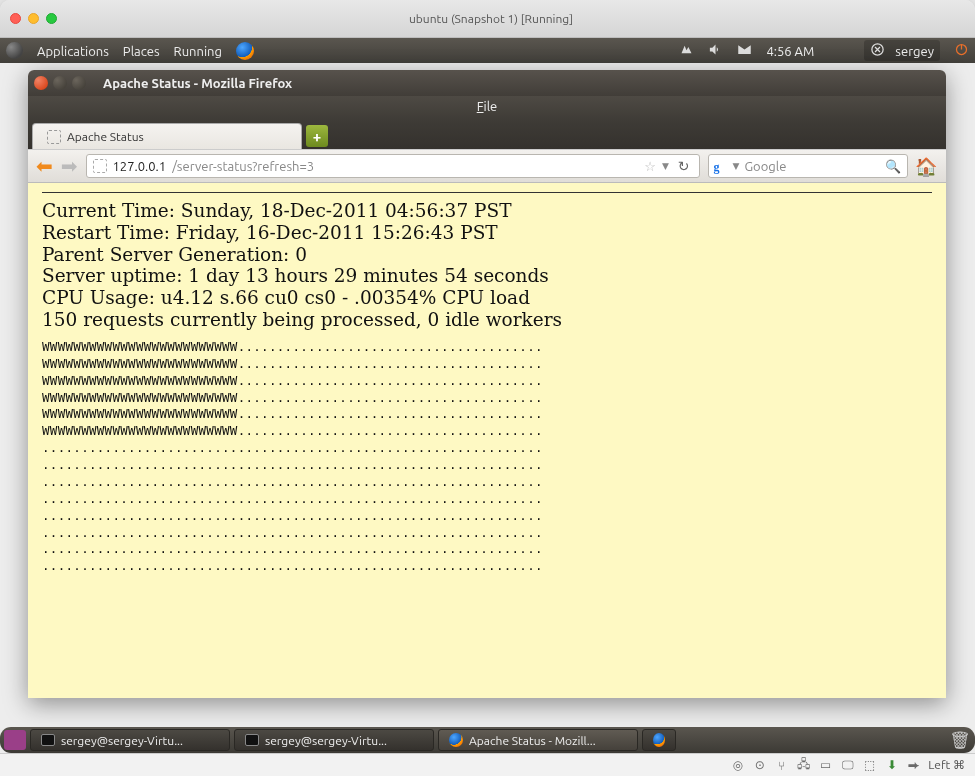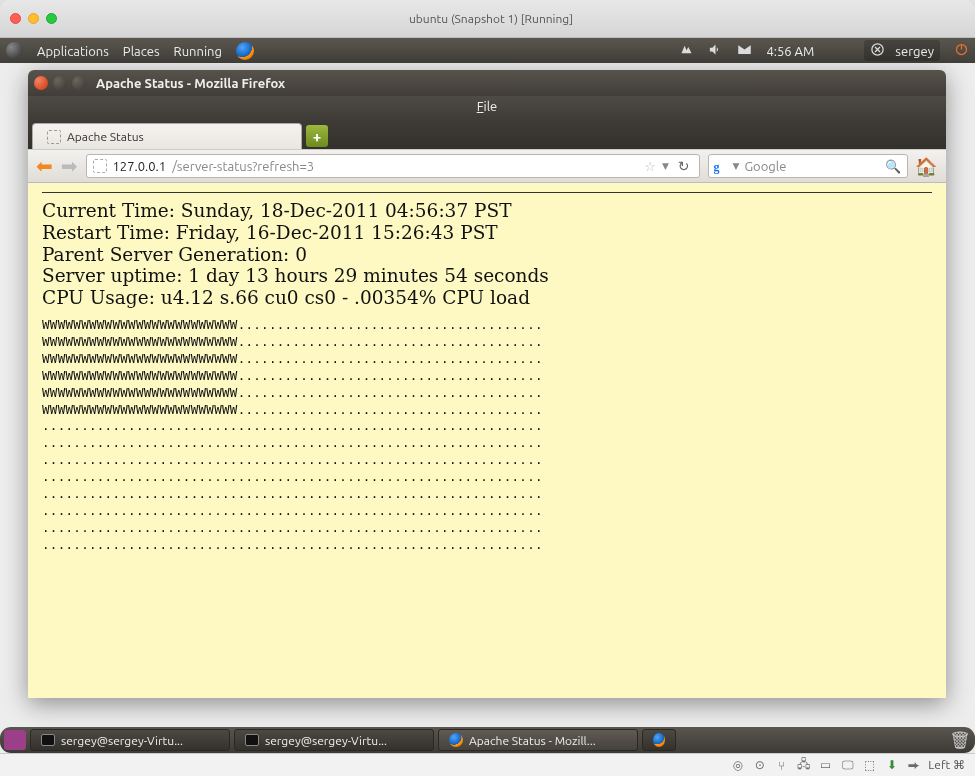--- a/index.html
+++ b/index.html
@@ -71,21 +71,21 @@
     box-shadow:0 6px 24px rgba(0,0,0,.4);
     overflow:hidden;
     display:flex;flex-direction:column;
   }
   .ff-titlebar {
     height:26px;
     background:linear-gradient(#57524c,#413d38);
     color:#eee;
     display:flex;align-items:center;
     padding-left:6px;
-    font-size:13px;font-weight:bold;
+    font-size:13px;font-weight:bold;gap:7px;
   }
   .ff-titlebar .btns{display:flex;gap:5px;margin-right:10px;}
   .wb{width:14px;height:14px;border-radius:50%;}
   .wb.close{background:radial-gradient(circle at 30% 30%, #f28365, #d9481e 75%);}
   .wb.min{background:radial-gradient(circle at 30% 30%, #6b655c, #46423b 75%);}
   .wb.max{background:radial-gradient(circle at 30% 30%, #6b655c, #46423b 75%);}
   .ff-menubar {
     height:25px;
     background:linear-gradient(#4e4a44,#3e3b36);
     color:#eee;font-size:13px;
@@ -274,20 +274,21 @@
       <span class="home-icon">🏠</span>
     </div>
 
     <div class="content">
       <hr>
       <div>Current Time: Sunday, 18-Dec-2011 04:56:37 PST</div>
       <div>Restart Time: Friday, 16-Dec-2011 15:26:43 PST</div>
       <div>Parent Server Generation: 0</div>
       <div>Server uptime: 1 day 13 hours 29 minutes 54 seconds</div>
       <div>CPU Usage: u4.12 s.66 cu0 cs0 - .00354% CPU load</div>
+      <div>150 requests currently being processed, 0 idle workers</div>
       <pre>WWWWWWWWWWWWWWWWWWWWWWWWW.......................................
 WWWWWWWWWWWWWWWWWWWWWWWWW.......................................
 WWWWWWWWWWWWWWWWWWWWWWWWW.......................................
 WWWWWWWWWWWWWWWWWWWWWWWWW.......................................
 WWWWWWWWWWWWWWWWWWWWWWWWW.......................................
 WWWWWWWWWWWWWWWWWWWWWWWWW.......................................
 ................................................................
 ................................................................
 ................................................................
 ................................................................

